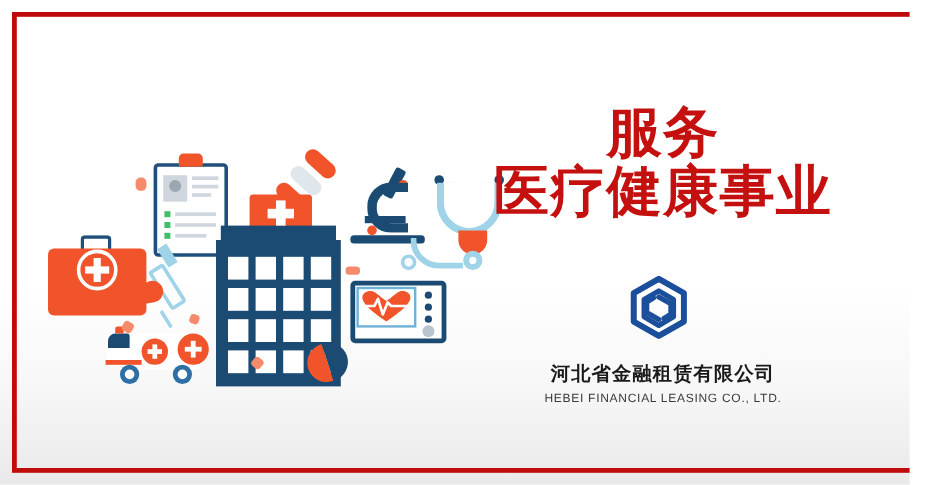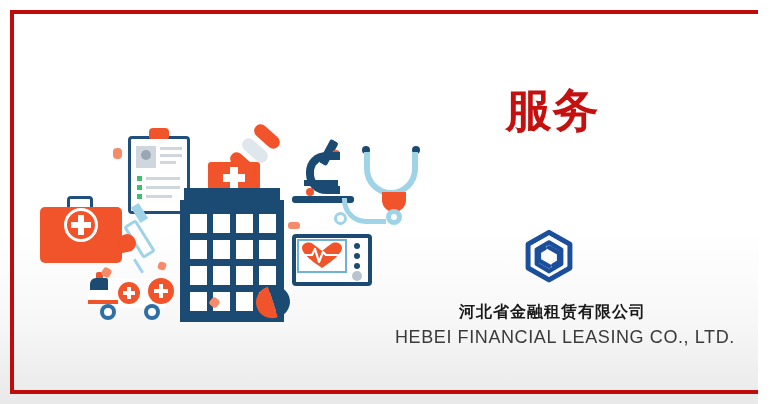--- a/index.html
+++ b/index.html
@@ -252,21 +252,21 @@
   }
   #company .cn {
     font-size: 16px;
     font-weight: bold;
     color: #1a1a1a;
     letter-spacing: 1px;
     white-space: nowrap;
   }
   #company .en {
     margin-top: 4px;
-    font-size: 18px;
+    font-size: 10px;
     color: #3a3a3a;
     letter-spacing: 0.6px;
     white-space: nowrap;
   }
 </style>
 </head>
 <body>
 
 <div id="poster">
 
@@ -394,20 +394,21 @@
 
     <div class="ill speck" style="left:73px; top:28px; width:9px; height:11px; border-radius:4px;"></div>
     <div class="ill speck" style="left:62px; top:148px; width:9px; height:9px; border-radius:3px; transform:rotate(30deg);"></div>
     <div class="ill speck" style="left:118px; top:142px; width:8px; height:8px; border-radius:3px; transform:rotate(20deg);"></div>
     <div class="ill speck" style="left:170px; top:178px; width:9px; height:9px; border-radius:3px; transform:rotate(40deg);"></div>
     <div class="ill speck" style="left:248px; top:102px; width:12px; height:7px; border-radius:3px;"></div>
   </div>
 
   <div id="headline">
     <span class="l1">服务</span>
+    <span class="l2">医疗健康事业</span>
   </div>
 
   <div id="logo-wrap">
     <svg width="72" height="72" viewBox="0 0 100 100">
       <g fill="none" stroke="#1b4f9c" stroke-width="7" stroke-linejoin="round">
         <path d="M50 8 L77 23 L77 53 L50 68 L23 53 L23 23 Z" opacity="0"></path>
 
         <path d="M50 6 L79 22.5 L79 55.5 L50 72 L21 55.5 L21 22.5 Z" stroke="#1b4f9c" stroke-width="7"></path>
         <path d="M50 20 L67 30 L67 50 L50 60 L33 50 L33 30 Z" stroke="#1b4f9c" stroke-width="6"></path>
       </g>

